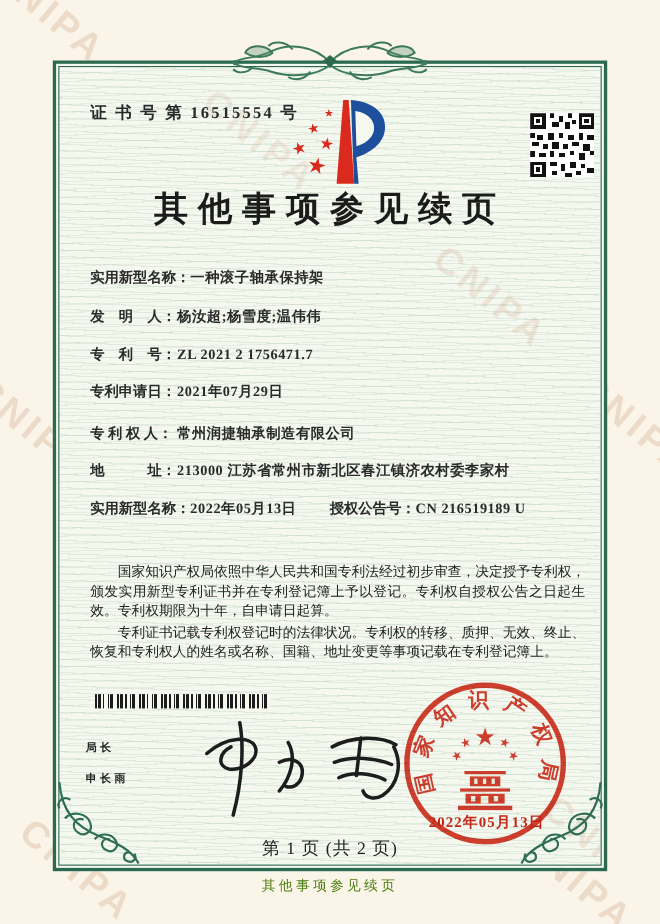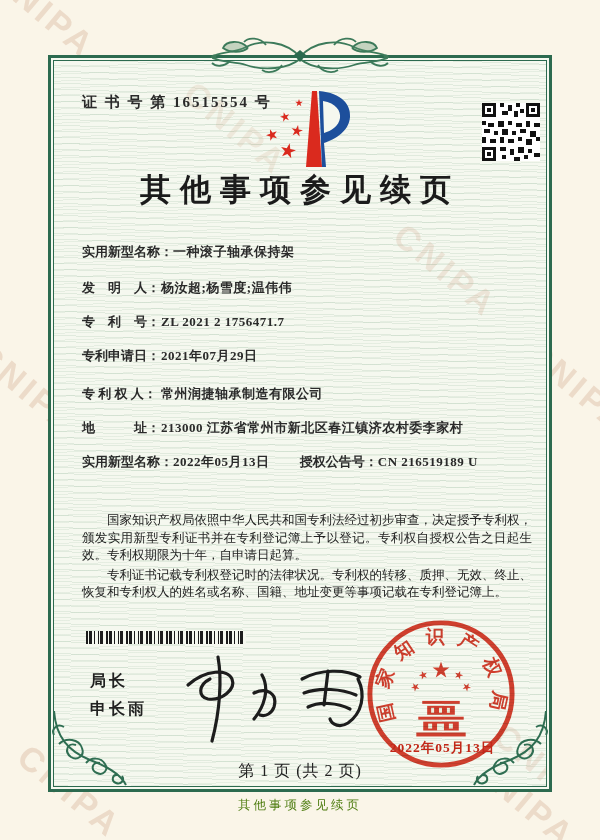--- a/index.html
+++ b/index.html
@@ -45,22 +45,22 @@
   .row .lbl2{margin-left:26px;text-align:right;}
   .paras{position:absolute;left:28px;top:426px;width:450px;font-size:12.5px;line-height:1.40;color:#222;margin-top:25px;}
   .paras p{margin:0 0 2px 0;text-indent:2em;text-align:justify;font-weight:500;}
   .barcode{
     position:absolute;left:32px;top:570px;width:160px;height:13px;
     background:repeating-linear-gradient(90deg,
       #1c1c1c 0 2px,#f5f8ef 2px 3px,#1c1c1c 3px 6px,#f5f8ef 6px 8px,
       #1c1c1c 8px 9px,#f5f8ef 9px 12px,#1c1c1c 12px 13px,#f5f8ef 13px 14px,
       #1c1c1c 14px 17px,#f5f8ef 17px 20px);
   }
-  .signer{position:absolute;left:36px;top:606px;font-family:"Liberation Sans","DejaVu Sans",sans-serif;
-    font-weight:700;font-size:16px;line-height:28px;color:#222;letter-spacing:3px;}
+  .signer{position:absolute;left:24px;top:606px;font-family:"Liberation Sans","DejaVu Sans",sans-serif;
+    font-weight:700;font-size:10px;line-height:28px;color:#222;letter-spacing:3px;}
   .signature{position:absolute;left:108px;top:588px;width:230px;height:100px;}
   .seal{position:absolute;left:308px;top:554px;width:158px;height:158px;opacity:0.92;mix-blend-mode:multiply;}
   .seal-date{
     position:absolute;left:306px;top:678px;width:165px;text-align:center;
     font-size:13.5px;font-weight:700;color:#c22718;letter-spacing:1px;
   }
   .page-footer{position:absolute;left:0;top:700px;width:100%;text-align:center;font-size:16px;color:#222;letter-spacing:1px;}
   .cont-note{position:absolute;left:0;top:797px;width:100%;text-align:center;font-size:12.5px;color:#4d7c0f;letter-spacing:3px;font-weight:500;}
   .top-ornament{position:absolute;left:190px;top:33px;width:220px;height:48px;}
   .corner{position:absolute;width:84px;height:84px;}

